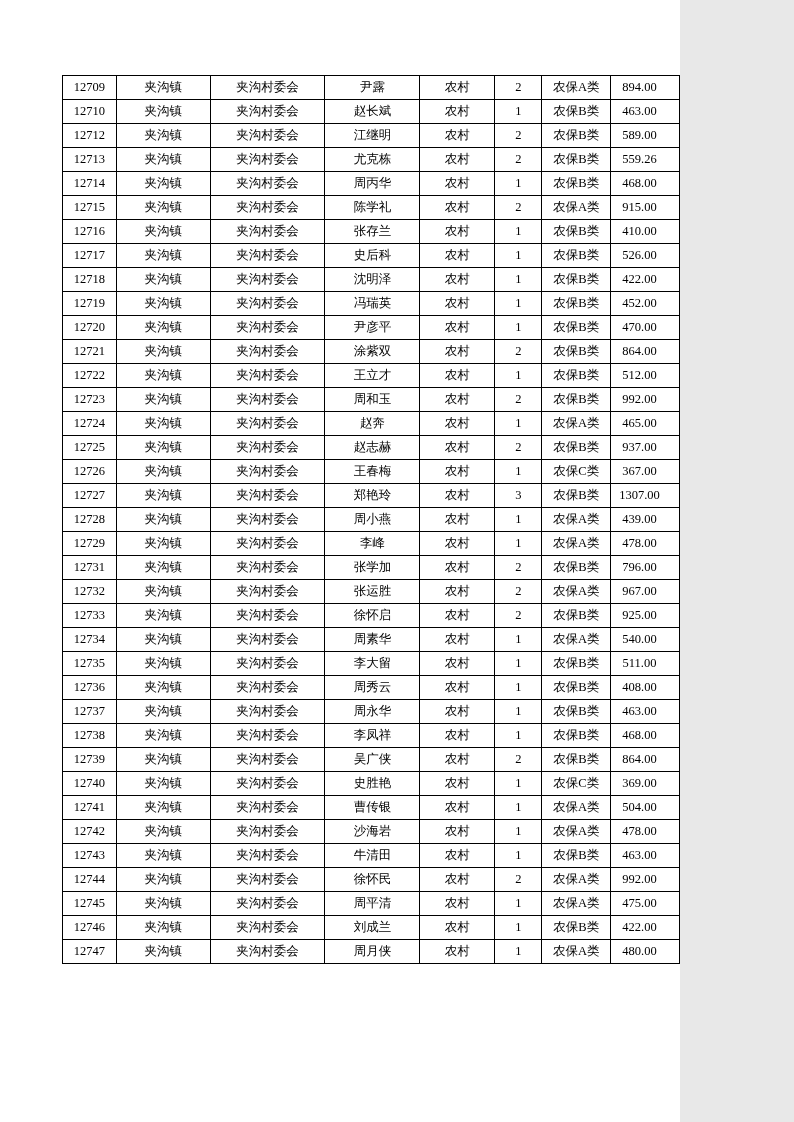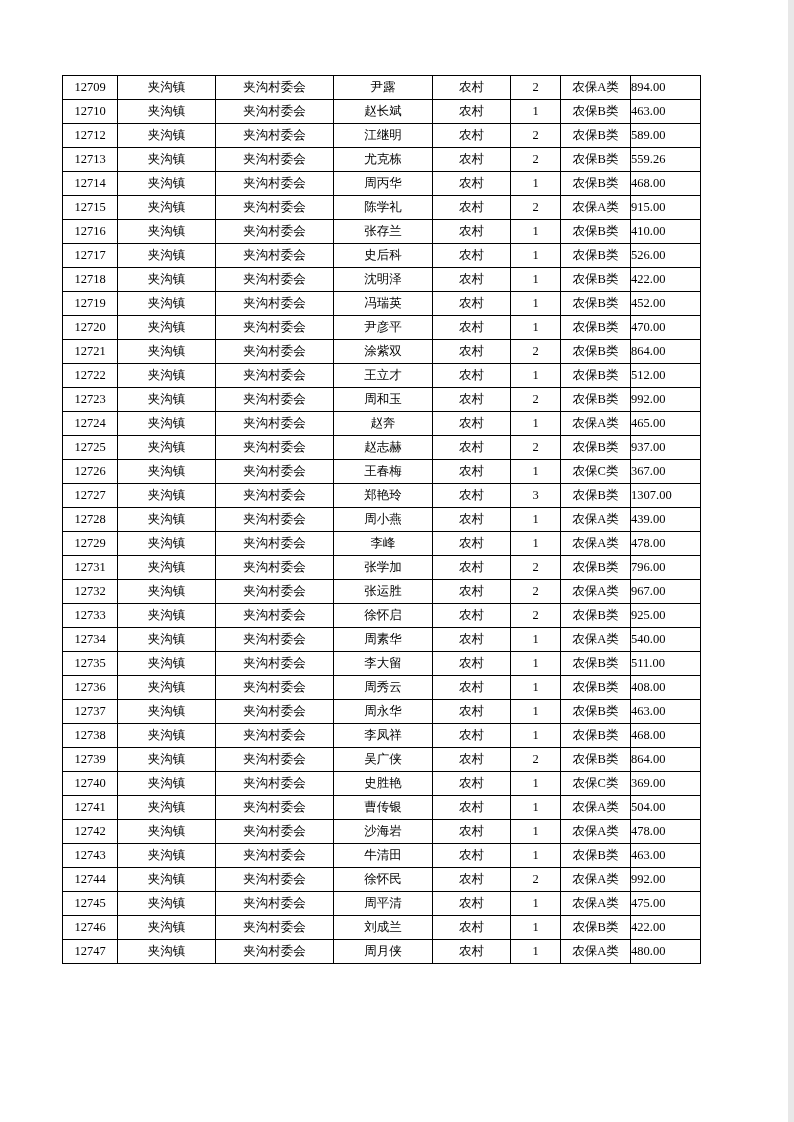--- a/index.html
+++ b/index.html
@@ -5,21 +5,21 @@
   * { box-sizing: border-box; }
   html, body { margin: 0; padding: 0; }
   body {
     width: 794px;
     height: 1122px;
     background: #e8e8e8;
     font-family: "Liberation Serif", "DejaVu Serif", serif;
   }
   .page {
     position: relative;
-    width: 788px;
+    width: 680px;
     height: 1122px;
     background: #ffffff;
     overflow: hidden;
   }
   table.data {
     position: absolute;
     left: 62px;
     top: 75px;
     border-collapse: collapse;
     table-layout: fixed;
@@ -30,21 +30,21 @@
     line-height: 1;
     color: #000000;
     text-align: center;
     vertical-align: middle;
     padding: 0;
     height: 24px;
     overflow: hidden;
     white-space: nowrap;
   }
   table.data td.align-right {
-    text-align: left;
+    text-align: center;
     padding-right: 11px;
   }
 </style>
 </head>
 <body>
 
 <div class="page">
   <table class="data">
     <colgroup>
       <col style="width:55px">

